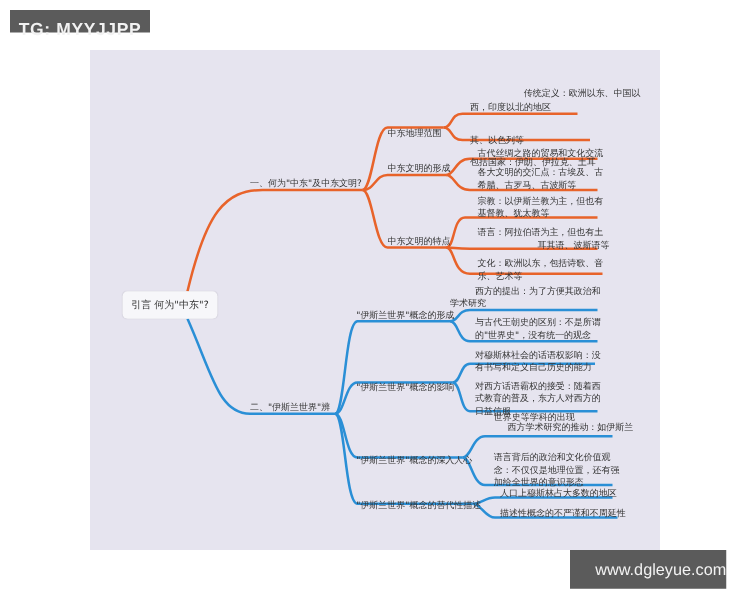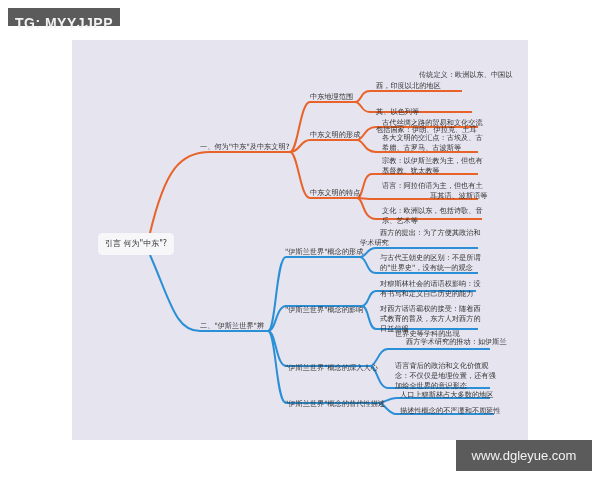--- a/index.html
+++ b/index.html
@@ -1,20 +1,20 @@
 <!DOCTYPE html>
 <html><head>
 <meta charset="utf-8">
 <style>
   html, body { margin:0; padding:0; }
   body { width:600px; height:480px; background:#ffffff; position:relative; overflow:hidden;
          font-family:"DejaVu Sans", sans-serif; }
   .wm { position:absolute; background:#5b5b5b; color:#f2f2f2; font-family:"Liberation Sans", sans-serif; }
   .wm-tl { left:8px; top:8px; width:112px; height:18px; line-height:31px; text-align:center; font-size:14px; font-weight:bold; letter-spacing:0.5px; }
-  .wm-br { left:456px; top:440px; width:136px; height:31px; line-height:31px; text-align:center; font-size:13px; }
+  .wm-br { left:456px; top:440px; width:125px; height:31px; line-height:31px; text-align:right; font-size:13px; }
   .panel { position:absolute; left:72px; top:40px; width:456px; height:400px; background:#e6e4ef; }
   svg.links { position:absolute; left:0; top:0; }
   .t { position:absolute; font-size:7.2px; color:#333; line-height:11px; white-space:nowrap; }
   .root { position:absolute; left:98px; top:233px; width:76px; height:22px; background:#f7f7fa; border-radius:4px;
           font-size:8px; color:#333; line-height:22px; text-align:center; box-shadow:0 0 1px rgba(0,0,0,0.1); }
 </style>
 </head>
 <body>
 
 <div class="wm wm-tl">TG: MYYJJPP</div>
@@ -59,21 +59,21 @@
     <path d="M370 366 C377 366, 378 388, 388 388 L490 388"></path>
 
     <path d="M378 403 C385 403, 388 398, 396 398 L490 398"></path>
     <path d="M378 403 C385 403, 388 414, 396 414 L494 414"></path>
   </g>
 </svg>
 
 <div class="root">引言 何为"中东"?</div>
 
 <div class="t" style="left:200px;top:141px;">一、何为"中东"及中东文明?</div>
-<div class="t" style="left:310px;top:91px;">中东地理范围</div>
+<div class="t" style="left:310px;top:101px;">中东地理范围</div>
 <div class="t" style="left:376px;top:69px;margin-left:43px;">传统定义：欧洲以东、中国以</div>
 <div class="t" style="left:376px;top:80px;">西，印度以北的地区</div>
 <div class="t" style="left:376px;top:96px;margin-top:28px;">包括国家：伊朗、伊拉克、土耳</div>
 <div class="t" style="left:376px;top:106px;">其、以色列等</div>
 
 <div class="t" style="left:310px;top:129px;">中东文明的形成</div>
 <div class="t" style="left:382px;top:117px;">古代丝绸之路的贸易和文化交流</div>
 <div class="t" style="left:382px;top:132px;">各大文明的交汇点：古埃及、古</div>
 <div class="t" style="left:382px;top:142px;text-align:right;">希腊、古罗马、古波斯等</div>
 

